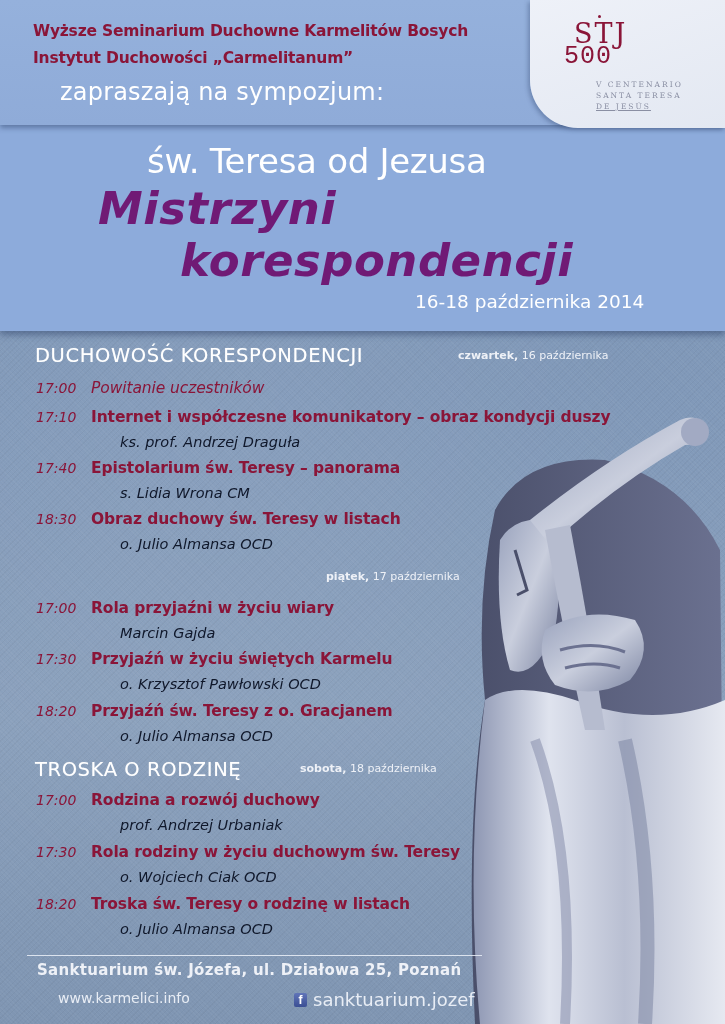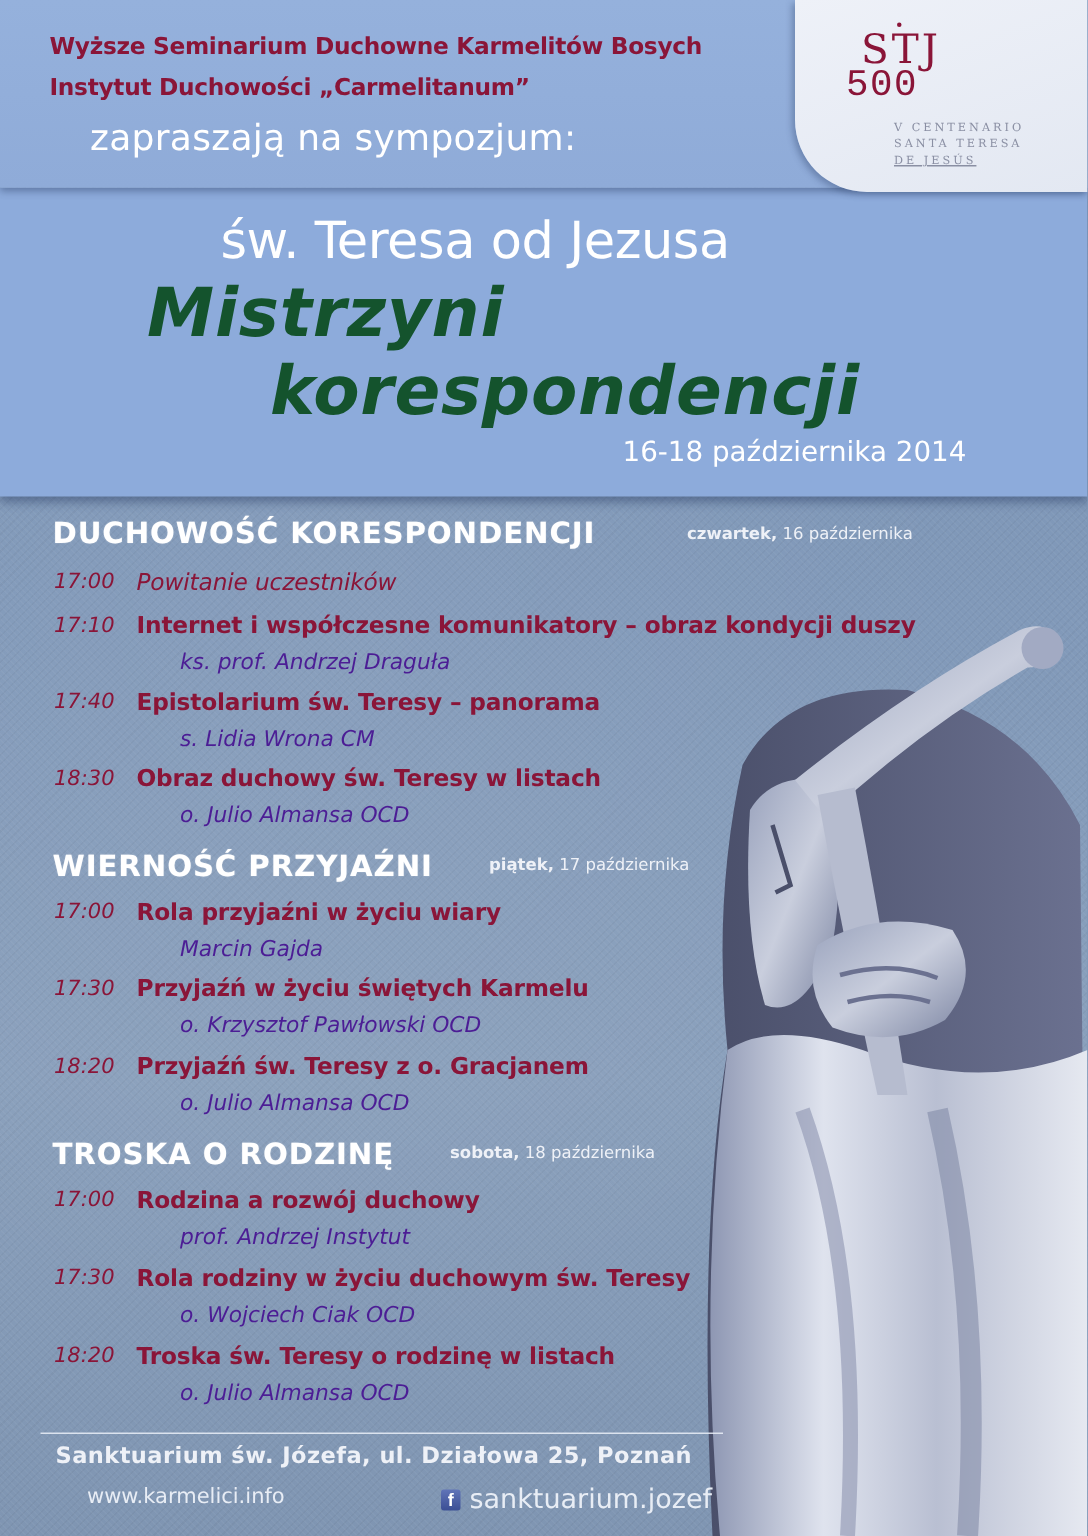--- a/index.html
+++ b/index.html
@@ -72,56 +72,56 @@
     position: absolute; left: 0; top: 125px; width: 725px; height: 206px;
     background: #8dabdb;
     box-shadow: 0 4px 6px rgba(40,60,100,0.45);
     z-index: 2;
   }
   .subtitle {
     position: absolute; left: 147px; top: 16px; color: #ffffff;
     font-size: 34px; font-weight: normal; letter-spacing: -0.3px; white-space: nowrap;
   }
   .main-title {
-    position: absolute; color: #14532d; font-weight: bold; font-style: italic;
+    position: absolute; color: #701a75; font-weight: bold; font-style: italic;
     font-size: 45px; letter-spacing: 0.5px; white-space: nowrap; line-height: 1;
   }
   .mt1 { left: 98px; top: 61px; }
   .mt2 { left: 180px; top: 113px; }
   .dates {
     position: absolute; left: 415px; top: 166px; color: #ffffff;
     font-size: 18.5px; white-space: nowrap;
   }
 
   
   .statue { position: absolute; right: 0; top: 400px; width: 270px; height: 624px; z-index: 1; }
 
   
   .program { position: absolute; left: 0; top: 0; width: 725px; height: 1024px; z-index: 2; pointer-events: none; }
   .program * { pointer-events: auto; }
   .section-head {
-    position: absolute; left: 35px; color: #ffffff; font-weight: bold;
+    position: absolute; left: 35px; color: #ffffff; font-weight: normal;
     font-size: 19.5px; letter-spacing: 0.6px; white-space: nowrap;
     text-shadow: 0 0 1px rgba(255,255,255,0.4);
   }
   .day {
     position: absolute; color: #eef1f7; font-size: 11px; white-space: nowrap;
   }
   .day b { font-weight: bold; }
   .row-time {
     position: absolute; left: 36px; color: #8a1538; font-style: italic;
     font-size: 14px; white-space: nowrap; text-align: center;
   }
   .row-title {
     position: absolute; left: 91px; color: #8a1538; font-weight: bold;
     font-size: 15.5px; white-space: nowrap; letter-spacing: -0.1px;
   }
   .row-title.plain { font-weight: normal; font-style: italic; }
   .row-speaker {
-    position: absolute; left: 120px; color: #4c1d95; font-style: italic;
+    position: absolute; left: 120px; color: #0f172a; font-style: italic;
     font-size: 14.5px; white-space: nowrap;
   }
 
   
   .footer-line {
     position: absolute; left: 27px; top: 955px; width: 455px; height: 1px;
     background: rgba(235,240,248,0.85); z-index: 2;
   }
   .venue {
     position: absolute; left: 37px; top: 961px; color: #eef1f7; font-weight: bold;
@@ -221,41 +221,40 @@
     <div class="row-speaker" style="top:434px">ks. prof. Andrzej Draguła</div>
 
     <div class="row-time" style="top:460px">17:40</div>
     <div class="row-title" style="top:459px">Epistolarium św. Teresy – panorama</div>
     <div class="row-speaker" style="top:485px">s. Lidia Wrona CM</div>
 
     <div class="row-time" style="top:511px">18:30</div>
     <div class="row-title" style="top:510px">Obraz duchowy św. Teresy w listach</div>
     <div class="row-speaker" style="top:536px">o. Julio Almansa OCD</div>
 
-    <div class="section-head" style="top:566px">WIERNOŚĆ PRZYJAŹNI</div>
     <div class="day" style="left:326px; top:570px"><b>piątek,</b><span> 17 października</span></div>
 
     <div class="row-time" style="top:600px">17:00</div>
     <div class="row-title" style="top:599px">Rola przyjaźni w życiu wiary</div>
     <div class="row-speaker" style="top:625px">Marcin Gajda</div>
 
     <div class="row-time" style="top:651px">17:30</div>
     <div class="row-title" style="top:650px">Przyjaźń w życiu świętych Karmelu</div>
     <div class="row-speaker" style="top:676px">o. Krzysztof Pawłowski OCD</div>
 
     <div class="row-time" style="top:703px">18:20</div>
     <div class="row-title" style="top:702px">Przyjaźń św. Teresy z o. Gracjanem</div>
     <div class="row-speaker" style="top:728px">o. Julio Almansa OCD</div>
 
     <div class="section-head" style="top:758px">TROSKA O RODZINĘ</div>
     <div class="day" style="left:300px; top:762px"><b>sobota,</b><span> 18 października</span></div>
 
     <div class="row-time" style="top:792px">17:00</div>
     <div class="row-title" style="top:791px">Rodzina a rozwój duchowy</div>
-    <div class="row-speaker" style="top:817px">prof. Andrzej Instytut</div>
+    <div class="row-speaker" style="top:817px">prof. Andrzej Urbaniak</div>
 
     <div class="row-time" style="top:844px">17:30</div>
     <div class="row-title" style="top:843px">Rola rodziny w życiu duchowym św. Teresy</div>
     <div class="row-speaker" style="top:869px">o. Wojciech Ciak OCD</div>
 
     <div class="row-time" style="top:896px">18:20</div>
     <div class="row-title" style="top:895px">Troska św. Teresy o rodzinę w listach</div>
     <div class="row-speaker" style="top:921px">o. Julio Almansa OCD</div>
   </div>
 

